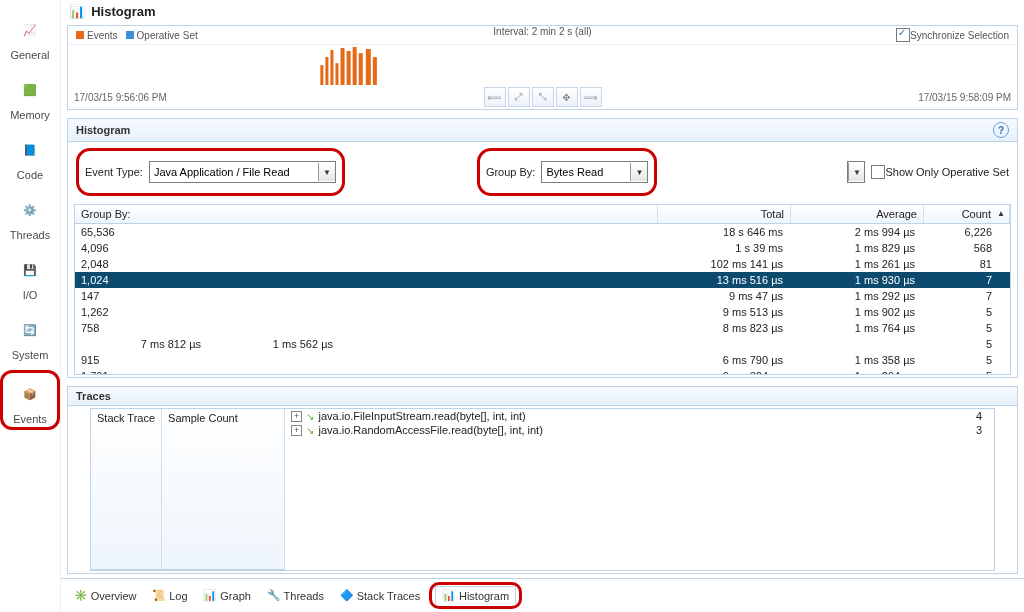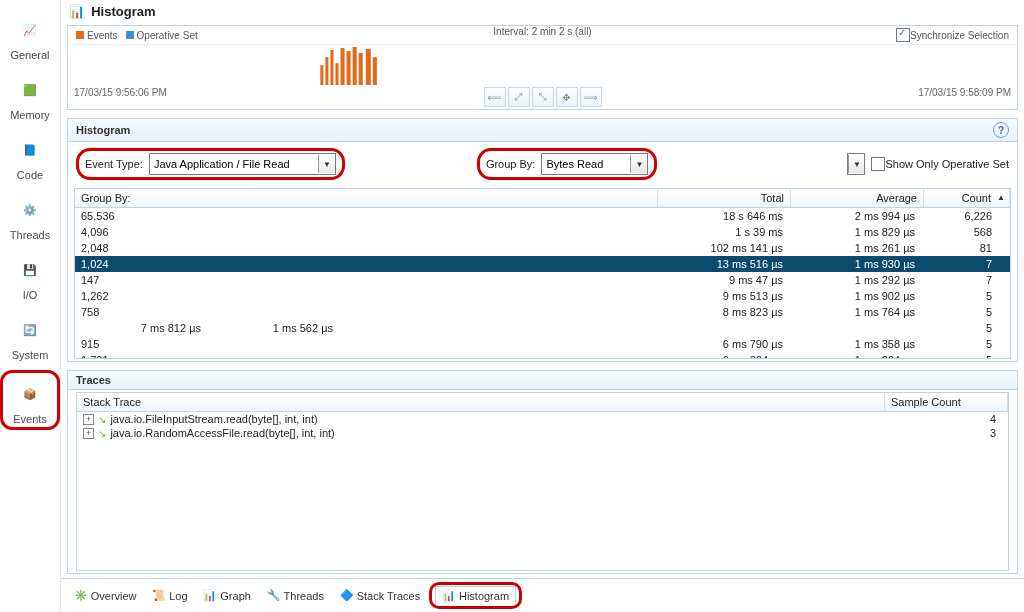--- a/index.html
+++ b/index.html
@@ -9,48 +9,48 @@
 .side-item span.icon-box{width:34px;height:34px;display:flex;align-items:center;justify-content:center}
 .side-item span.label{color:#4b4b4b}
 .highlight-circ{border:3px solid #c00;border-radius:12px;padding:4px 0 2px}
 .main{flex:1;display:flex;flex-direction:column;background:#fff}
 .title-bar{display:flex;align-items:center;gap:6px;padding:4px 8px 2px;font-weight:bold;font-size:13px}
 .section{border:1px solid #bfd3e6;margin:4px 6px;display:flex;flex-direction:column}
 .legend-row{display:flex;align-items:center;gap:8px;padding:2px 8px;font-size:10px;color:#555;border-bottom:1px solid #e6eef6}
 .sq{display:inline-block;width:8px;height:8px;margin-right:3px}
 .chart{height:40px;position:relative;background:#fff}
 .chart svg{position:absolute;inset:0}
-.chart-times{display:flex;justify-content:space-between;align-items:flex-start;padding:2px 6px;font-size:10px;color:#666}
+.chart-times{display:flex;justify-content:space-between;align-items:center;padding:2px 6px;font-size:10px;color:#666}
 .nav-btns{display:flex;gap:2px}
 .nav-btn{width:20px;height:18px;border:1px solid #c6d6e6;background:linear-gradient(#fff,#eaf2fa);display:flex;align-items:center;justify-content:center;color:#888;font-size:10px}
 .sec-head{background:linear-gradient(#f6faff,#e6f1fb);border-bottom:1px solid #bfd3e6;padding:3px 8px;font-weight:bold;font-size:11px;color:#333;display:flex;justify-content:space-between;align-items:center}
 .help{width:14px;height:14px;border:1px solid #6ca0d8;border-radius:50%;color:#2a6db5;font-size:10px;display:flex;align-items:center;justify-content:center}
 .filters{display:flex;align-items:center;gap:6px;padding:6px 8px}
 .filters label{margin-right:2px}
 .combo{display:flex;align-items:center;border:1px solid #7a7a7a;height:20px;background:#fff}
 .combo input{border:none;height:18px;font:inherit;padding:0 4px;outline:none}
 .combo .arrow{width:16px;height:18px;border-left:1px solid #999;background:linear-gradient(#fff,#e6e6e6);display:flex;align-items:center;justify-content:center;font-size:8px;color:#333}
-.red-round{border:3px solid #c00;border-radius:14px;padding:2px 6px;display:flex;align-items:center;gap:4px}
+.red-round{border:3px solid #c00;border-radius:14px;padding:10px 6px;display:flex;align-items:center;gap:4px}
 .checkbox{display:flex;align-items:center;margin-left:auto}
 .checkbox .box{width:12px;height:12px;border:1px solid #7a7a7a;background:#fff;display:inline-block}
 .checkbox .box.checked:after{content:"✓";font-size:10px;position:relative;top:-2px;left:1px;color:#2a6db5}
 .table{border:1px solid #bfd3e6;margin:2px 6px}
 .thead{display:flex;background:linear-gradient(#fff,#eef5fc);border-bottom:1px solid #bfd3e6;font-weight:normal}
 .thead .cell{padding:3px 6px;border-right:1px solid #cfe0f0}
 .tbody{height:150px;overflow:hidden;position:relative}
 .row{display:flex;padding:1px 0}
 .row .cell{padding:1px 6px}
 .row.sel{background:#0c4a6e;color:#fff}
 .c-group{flex:0 0 570px;text-align:left}
 .c-total{flex:0 0 120px;text-align:right}
 .c-avg{flex:0 0 120px;text-align:right}
 .c-count{flex:1;text-align:right;padding-right:18px!important}
 .thead .c-count{position:relative}
 .thead .sort{position:absolute;right:4px;top:4px;font-size:8px;color:#333}
-.traces-body{border:1px solid #bfd3e6;margin:2px 8px;flex:1;display:flex;flex-direction:column;overflow:hidden}
+.traces-body{border:1px solid #bfd3e6;margin:2px 22px;flex:1;display:flex;flex-direction:row;overflow:hidden}
 .trace-head{display:flex;background:linear-gradient(#fff,#eef5fc);border-bottom:1px solid #bfd3e6}
 .trace-head .cell{padding:3px 6px;border-right:1px solid #cfe0f0}
 .c-stack{flex:1;text-align:left}
 .c-sample{flex:0 0 110px;}
 .trace-row{display:flex;padding:1px 6px;align-items:center;gap:4px}
 .tree-exp{width:9px;height:9px;border:1px solid #888;font-size:9px;line-height:8px;text-align:center;color:#555}
 .stack-ico{color:#6ab04c;font-size:10px}
 .tabs{display:flex;align-items:center;border-top:1px solid #bfd3e6;padding:3px 6px;gap:2px}
 .tab{display:flex;align-items:center;gap:3px;padding:2px 6px;border:1px solid transparent;color:#333;cursor:pointer}
 .tab.active{border:1px solid #bfd3e6;border-bottom:1px solid #fff;background:#fff}

